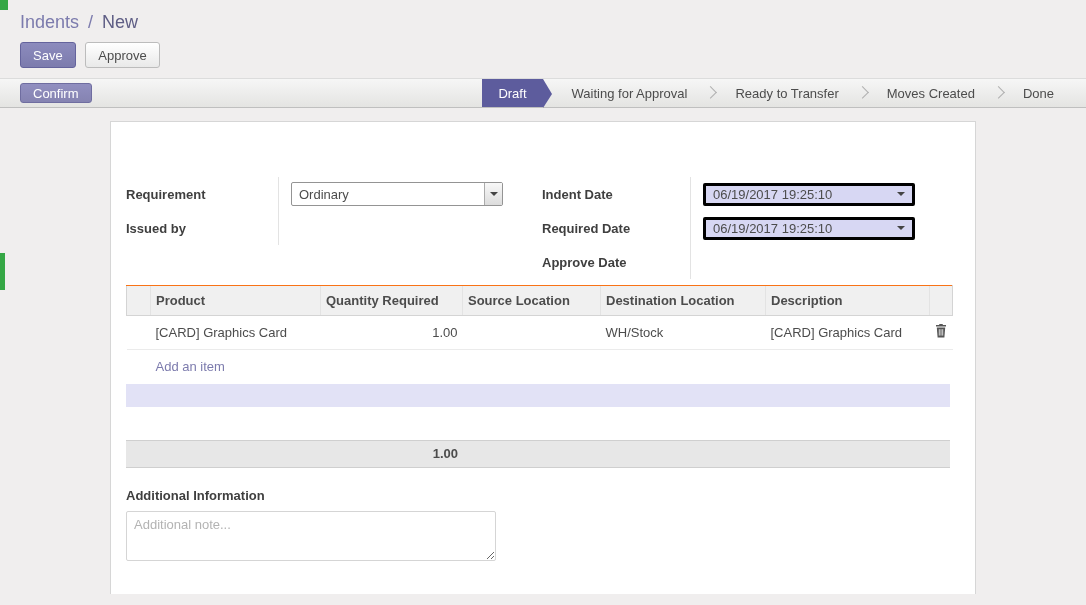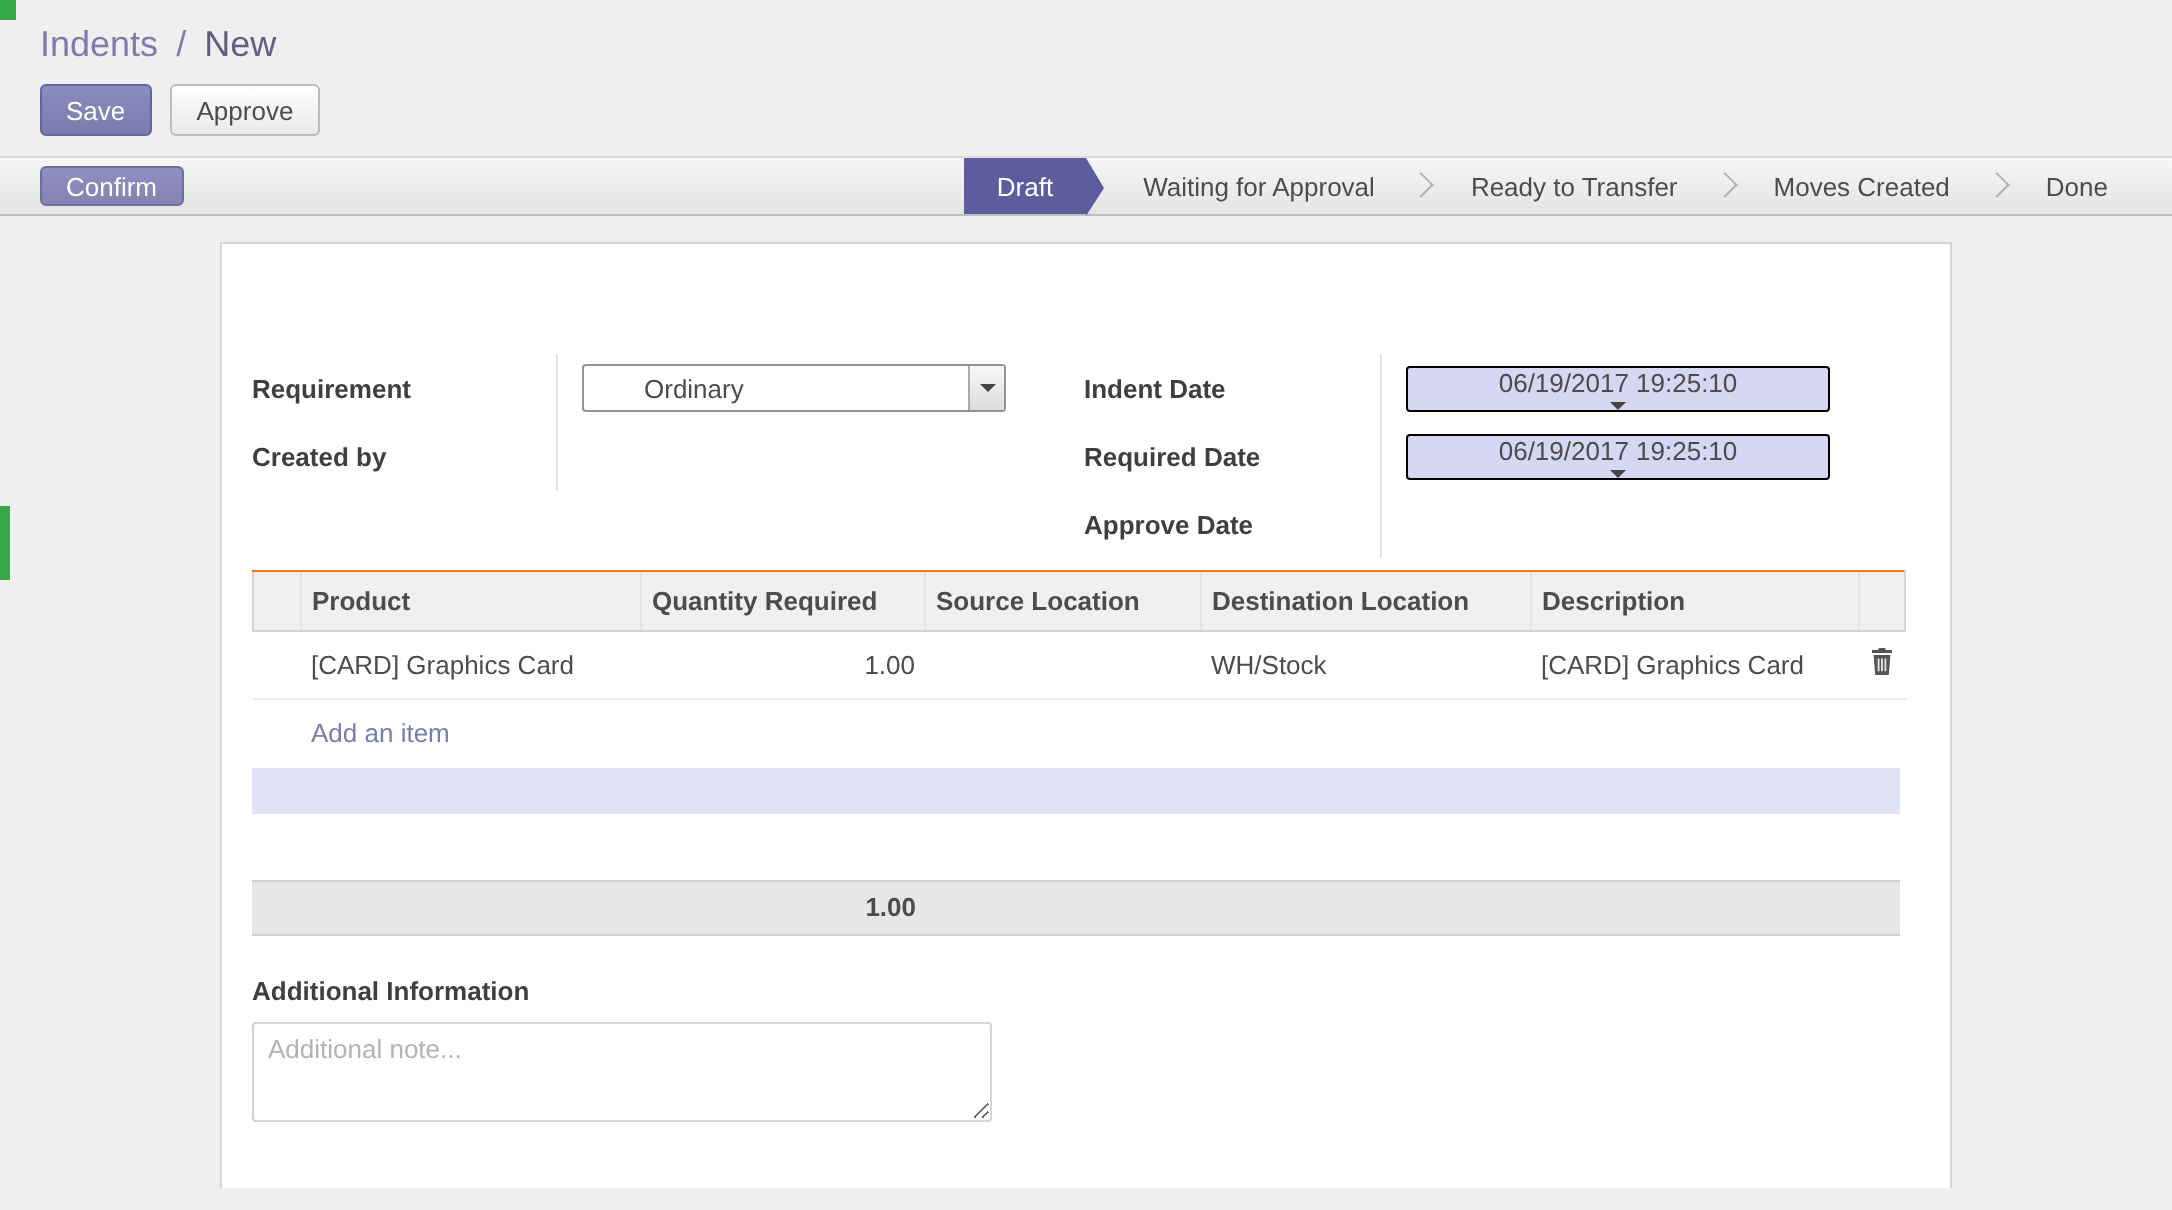--- a/index.html
+++ b/index.html
@@ -64,28 +64,28 @@
   .fcol { display: grid; grid-auto-rows: 34px; }
   .fcol.left  { grid-template-columns: 152px 228px; }
   .fcol.right { grid-template-columns: 148px 232px; margin-left: 36px; }
   .flabel { display: flex; align-items: center; font-weight: bold; color: #3f3f3f; }
   .fval { border-left: 1px solid #e3e3e3; padding-left: 12px; display: flex; align-items: center; }
 
   .select {
     width: 212px; height: 24px; border: 1px solid #949494; background: #fff;
     display: flex; align-items: center; justify-content: space-between; border-radius: 2px; cursor: pointer;
   }
-  .select .txt { padding-left: 7px; margin-left: 23px; }
+  .select .txt { padding-left: 7px; }
   .select-btn { width: 18px; height: 100%; border-left: 1px solid #ababab;
     background: linear-gradient(#f8f8f8, #dcdcdc); display: flex; align-items: center; justify-content: center; }
   .caret { width: 0; height: 0; border-left: 4px solid transparent; border-right: 4px solid transparent; border-top: 4px solid #444; }
 
   .datefield {
-    width: 212px; height: 23px; background: #d7d7f3; border: 1px solid #000000; border-radius: 2px;
-    display: flex; align-items: center; justify-content: space-between; padding: 0 7px; cursor: pointer; flex-direction: column;
+    width: 212px; height: 23px; background: #d7d7f3; border: 3px solid #000000; border-radius: 2px;
+    display: flex; align-items: center; justify-content: space-between; padding: 0 7px; cursor: pointer;
   }
   .emptyfield { width: 212px; height: 23px; }
 
   
   .tabs { display: flex; margin-top: 24px; border-bottom: 1px solid #cfcfcf; }
   .tab { padding: 0 19px; height: 31px; line-height: 31px; color: #7c7bad; cursor: pointer; }
   .tab.active {
     background: #fff; border: 1px solid #cfcfcf; border-bottom-color: #fff;
     margin-bottom: -1px; color: #4c4c4c; border-radius: 2px 2px 0 0;
   }
@@ -157,21 +157,21 @@
         <div class="fcol left">
           <div class="flabel">Requirement</div>
           <div class="fval">
             <div class="select">
               <span class="txt">Ordinary</span>
               <span class="select-btn">
                   <span class="caret"></span>
                 </span>
             </div>
           </div>
-          <div class="flabel">Created by</div>
+          <div class="flabel">Issued by</div>
           <div class="fval">
             <div class="emptyfield"></div>
           </div>
         </div>
 
         <div class="fcol right">
           <div class="flabel">Indent Date</div>
           <div class="fval">
             <div class="datefield">
               <span>06/19/2017 19:25:10</span>

